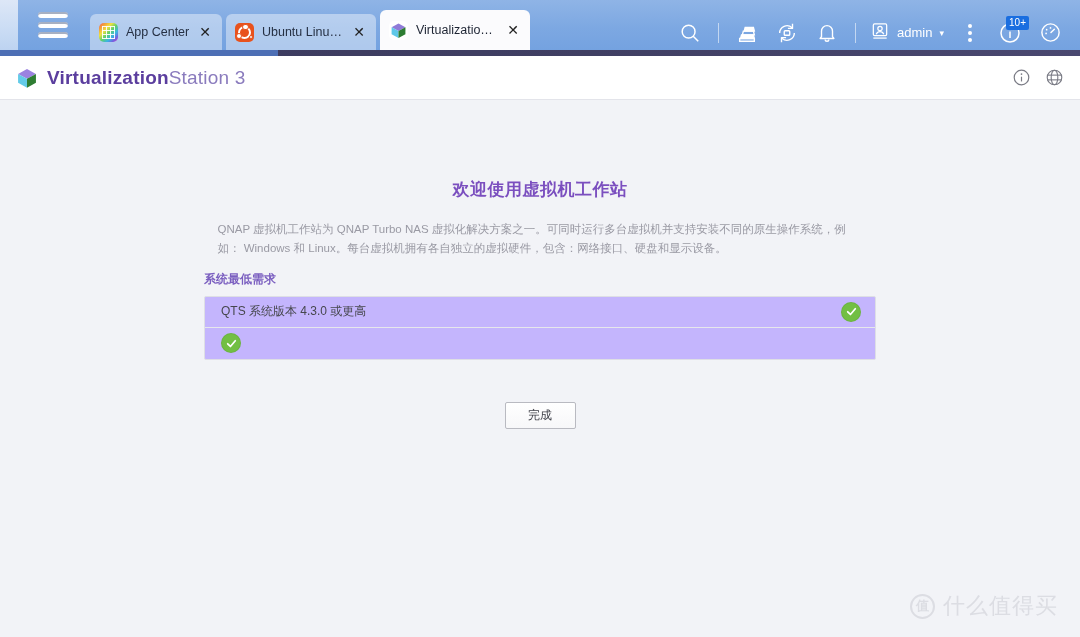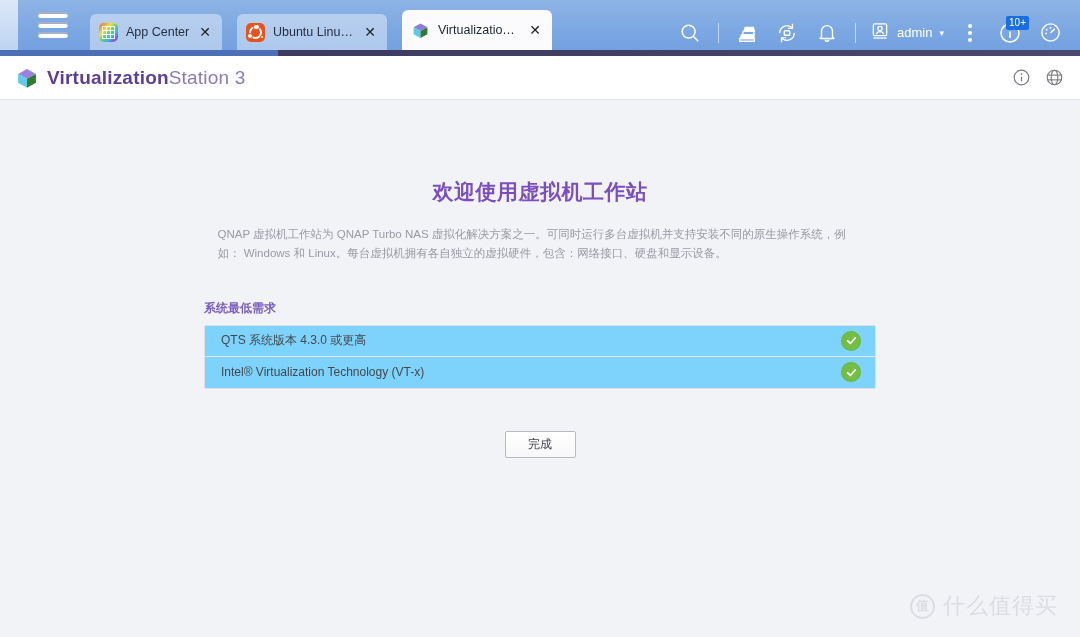--- a/index.html
+++ b/index.html
@@ -36,21 +36,21 @@
   }
 
   
   .tabstrip {
     position: absolute; left: 90px; bottom: 0;
     display: flex; align-items: flex-end;
   }
   .tab {
     display: flex; align-items: center; gap: 8px;
     height: 36px; padding: 0 11px 0 9px;
-    margin-right: 15px;
+    margin-right: 4px;
     border-radius: 6px 6px 0 0;
     background: rgba(255,255,255,.42);
     color: #253043;
     font-size: 12.5px;
     cursor: pointer;
     max-width: 150px;
     white-space: nowrap;
   }
   .tab.active {
     background: #fbfbfd;
@@ -148,39 +148,39 @@
   
   .content {
     height: calc(637px - 50px - 6px - 44px);
     background: #f2f3f7;
     position: relative;
     overflow: hidden;
   }
   .welcome-title {
     text-align: center;
     margin-top: 78px;
-    font-size: 21px;
+    font-size: 17px;
     font-weight: bold;
     color: #7b4fbf;
     letter-spacing: .5px;
   }
   .welcome-desc {
     width: 645px; margin: 19px auto 0;
     text-align: left;
     font-size: 11.5px;
     line-height: 1.65;
     color: #9a9aa4;
   }
-  .req-wrap { width: 672px; margin: 37px auto 0; }
+  .req-wrap { width: 672px; margin: 13px auto 0; }
   .req-heading {
     font-size: 12px; font-weight: bold; color: #7b5fc0;
     margin-bottom: 8px;
   }
   .req-list {
-    background: #7dd3fc;
+    background: #c4b5fd;
     border: 1px solid #dedfe5;
     border-radius: 2px;
   }
   .req-row {
     display: flex; align-items: center;
     height: 31px;
     padding: 0 14px 0 16px;
     border-bottom: 1px solid #e6e7ec;
     font-size: 12px;
     color: #46474d;
@@ -392,21 +392,20 @@
       <div class="req-row">
         <span class="req-label">QTS 系统版本 4.3.0 或更高</span>
         <span class="check">
           <svg width="13" height="13" viewBox="0 0 24 24" fill="none" stroke="#fff" stroke-width="3.2" stroke-linecap="round" stroke-linejoin="round">
               <polyline points="5,12.5 10,17.5 19,7"></polyline>
             </svg>
         </span>
       </div>
 
       <div class="req-row">
-        <span class="req-label">Intel® Virtualization Technology (VT-x)</span>
         <span class="check">
           <svg width="13" height="13" viewBox="0 0 24 24" fill="none" stroke="#fff" stroke-width="3.2" stroke-linecap="round" stroke-linejoin="round">
               <polyline points="5,12.5 10,17.5 19,7"></polyline>
             </svg>
         </span>
       </div>
 
 
 
     </div>

